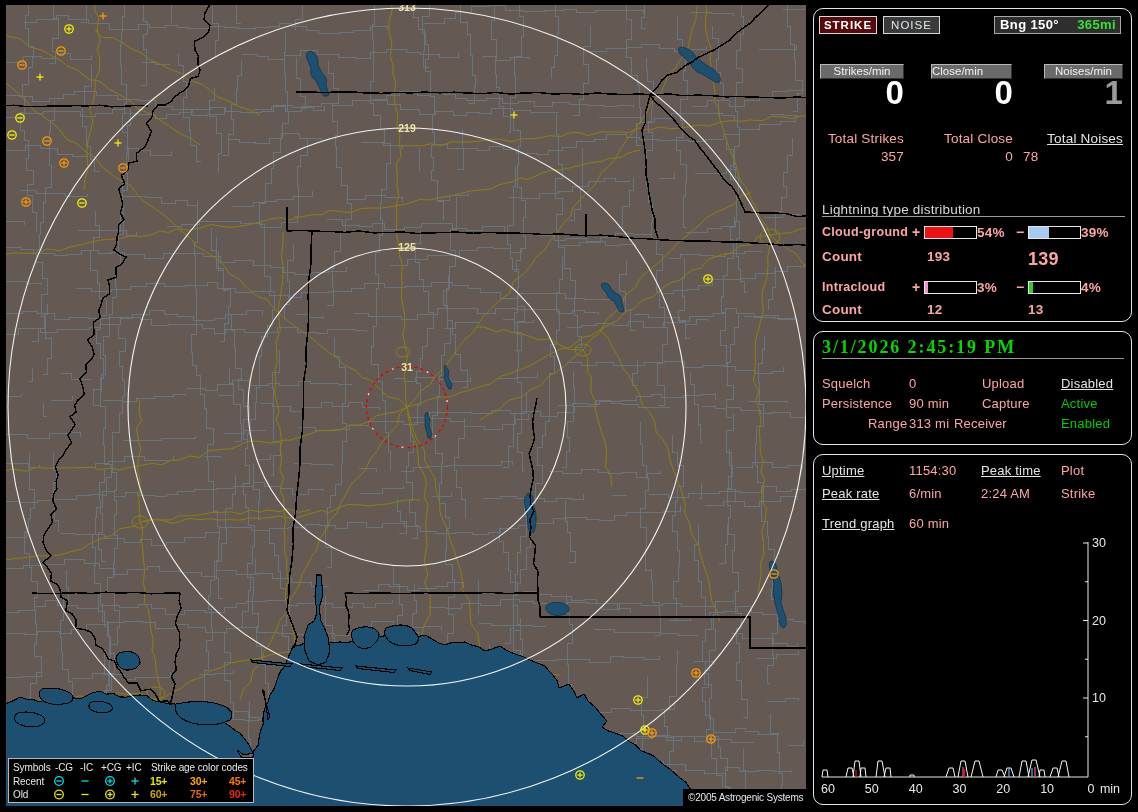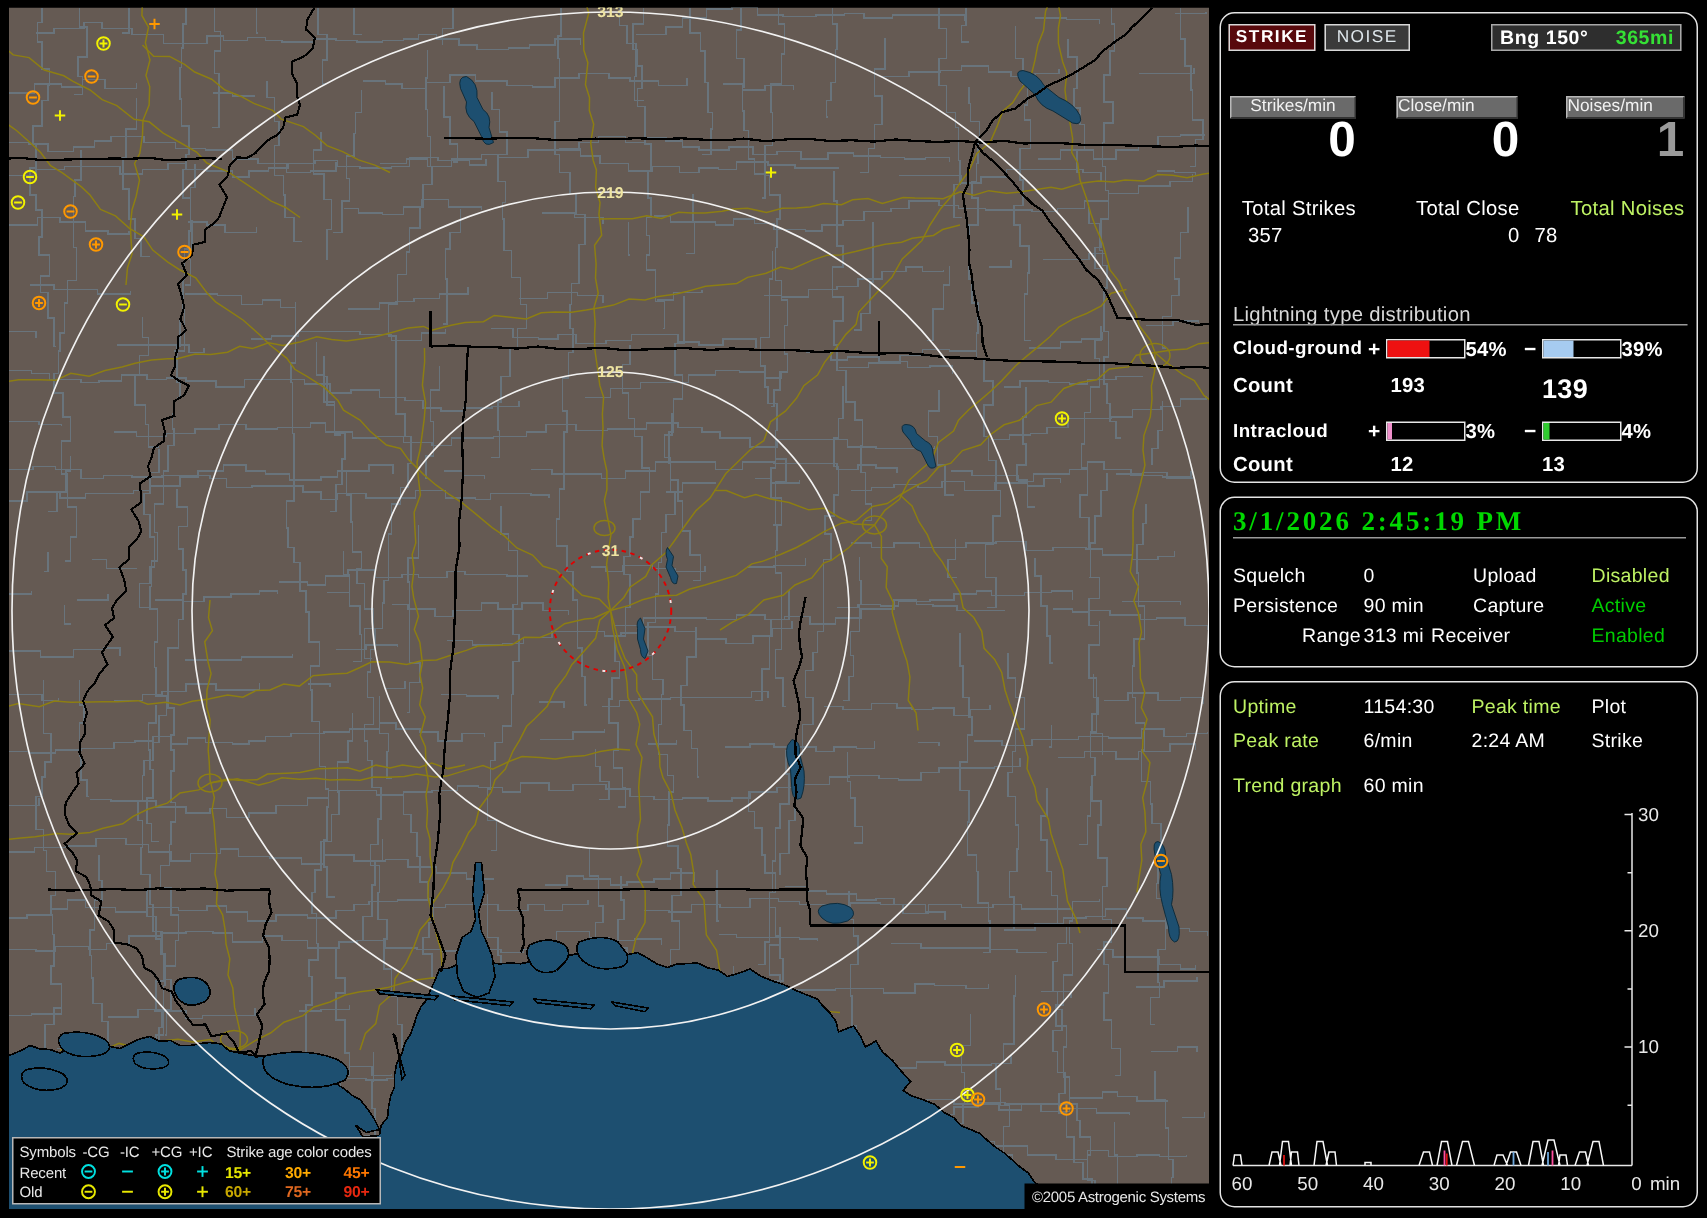--- a/index.html
+++ b/index.html
@@ -1,21 +1,21 @@
 <!DOCTYPE html>
 <html><head><meta charset="utf-8"><title>StrikeStar</title>
 <style>
 html,body { margin:0; padding:0; background:#000; }
 body { width:1138px; height:812px; position:relative; overflow:hidden;
   font-family:"Liberation Sans", sans-serif; }
 .abs { position:absolute; }
 .box { position:absolute; left:813px; width:319px; border:1px solid #e4e4e4;
   border-radius:10px; background:#000; box-sizing:border-box; }
-.t { position:absolute; color:#ffffff; font-size:13px; letter-spacing:0.2px; white-space:nowrap; }
-.gray { color:#bef264; }
+.t { position:absolute; color:#fca5a5; font-size:13px; letter-spacing:0.2px; white-space:nowrap; }
+.gray { color:#e5e5e5;text-decoration:underline; }
 .green { color:#00cc00; }
 .b { font-weight:bold; }
 .bar { position:absolute; width:51px; height:11px; border:1px solid #e8e8e8; background:#000; }
 .bar > div { height:100%; }
 </style></head>
 <body>
 <svg class="abs" style="left:6px;top:5px" width="800" height="801" viewBox="0 0 800 801">
 <rect x="0" y="0" width="800" height="801" fill="#655a53"></rect>
 <g stroke="#69747c" stroke-width="1" fill="none" shape-rendering="crispEdges">
 <path d="M22,0 L22,10 L19,10 L19,23 L22,23 L22,41 L27,41 L27,52 L26,52 L26,62 L22,62 L22,79 L16,79 L16,91 L18,91 L18,107 L14,107 L14,125 L18,125 L18,135 L22,135 L22,153 L20,153 L20,165 L27,165 L27,179 L21,179 L21,190 L26,190 L26,207 L30,207 L30,226 L31,226 M34,264 M41,299 L41,309 L38,309 L38,323 L32,323 L32,336 L26,336 M26,363 L26,376 L23,376 M20,414 M23,448 L23,465 L23,465 L23,484 L28,484 L28,503 L24,503 L24,513 L22,513 L22,526 L18,526 L18,548 L23,548 L23,562 L25,562 L25,576 L31,576 L31,592 L28,592 L28,605 L29,605 L29,618 L30,618 L30,639 L28,639 L28,651 L35,651 L35,667 L30,667 L30,678 L24,678 L24,696 L28,696 L28,711 L22,711 L22,725 L29,725 L29,742 L36,742 L36,762 L29,762 L29,780 L31,780 L31,797 L28,797"></path>
@@ -315,30 +315,30 @@
 
 <div class="box" style="top:8px;height:314px"></div>
 <div class="abs" style="left:819px;top:16px;width:58px;height:18px;background:#58090c;border:1px solid #d8d8d8;box-sizing:border-box;color:#fff;font-weight:bold;font-size:11.5px;text-align:center;line-height:16px;letter-spacing:1px">STRIKE</div>
 <div class="abs" style="left:883px;top:16px;width:57px;height:18px;background:#3a3a3a;border:1px solid #d8d8d8;box-sizing:border-box;color:#dfe7ec;font-weight:normal;font-size:11.5px;text-align:center;line-height:16px;letter-spacing:1px">NOISE</div>
 <div class="abs" style="left:994px;top:16px;width:127px;height:18px;background:#2e2e2e;border:1px solid #a8a8a8;box-sizing:border-box;font-size:13px;font-weight:bold;line-height:16px;letter-spacing:0.4px">
   <span style="color:#ffffff;padding-left:5px">Bng 150°</span><span style="color:#35e035;float:right;padding-right:4px">365mi</span>
 </div>
 
 <div class="abs" style="left:820px;top:64px;width:84px;height:15px;background:#6a6a6a;border:1px solid;border-color:#b8b8b8 #333 #333 #b8b8b8;box-sizing:border-box;color:#f2f2f2;font-size:11.5px;text-align:center;line-height:13px">Strikes/min</div>
 <div class="abs" style="left:931px;top:64px;width:81px;height:15px;background:#6a6a6a;border:1px solid;border-color:#b8b8b8 #333 #333 #b8b8b8;box-sizing:border-box;color:#f2f2f2;font-size:11.5px;text-align:left;line-height:13px">Close/min</div>
-<div class="abs" style="left:1044px;top:64px;width:79px;height:15px;background:#6a6a6a;border:1px solid;border-color:#b8b8b8 #333 #333 #b8b8b8;box-sizing:border-box;color:#f2f2f2;font-size:11.5px;line-height:13px">Noises/min</div>
+<div class="abs" style="left:1044px;top:64px;width:79px;height:15px;background:#6a6a6a;border:1px solid;border-color:#b8b8b8 #333 #333 #b8b8b8;box-sizing:border-box;color:#f2f2f2;font-size:11.5px;text-align:center;line-height:13px">Noises/min</div>
 
 <div class="t b" style="left:820px;top:74px;width:84px;text-align:right;font-size:33px;color:#fff">0</div>
 <div class="t b" style="left:929px;top:74px;width:84px;text-align:right;font-size:33px;color:#fff">0</div>
 <div class="t b" style="left:1039px;top:74px;width:84px;text-align:right;font-size:33px;color:#9a9a9a">1</div>
 
 <div class="t" style="left:804px;top:131px;width:100px;text-align:right;font-size:13.5px">Total Strikes</div>
 <div class="t" style="left:913px;top:131px;width:100px;text-align:right;font-size:13.5px">Total Close</div>
 <div class="t gray" style="left:1023px;top:131px;width:100px;text-align:right;font-size:13.5px">Total Noises</div>
-<div class="t" style="left:832px;top:149px;width:100px;text-align:left;font-size:13.5px">357</div>
+<div class="t" style="left:804px;top:149px;width:100px;text-align:right;font-size:13.5px">357</div>
 <div class="t" style="left:913px;top:149px;width:100px;text-align:right;font-size:13.5px">0</div>
 <div class="t" style="left:1023px;top:149px;width:100px;font-size:13.5px">78</div>
 
 <div class="t" style="left:822px;top:202px;font-size:13.5px;color:#d8d8d8">Lightning type distribution</div>
 <div class="abs" style="left:822px;top:216px;width:303px;height:1px;background:#9a9a9a"></div>
 
 <div class="t b" style="left:822px;top:225px;font-size:12.5px;letter-spacing:0.3px">Cloud-ground</div>
 <div class="t b" style="left:912px;top:224px;font-size:14px">+</div>
 <div class="bar" style="left:924px;top:226px">
     <div style="width:54%;background:#ee1111"></div>

